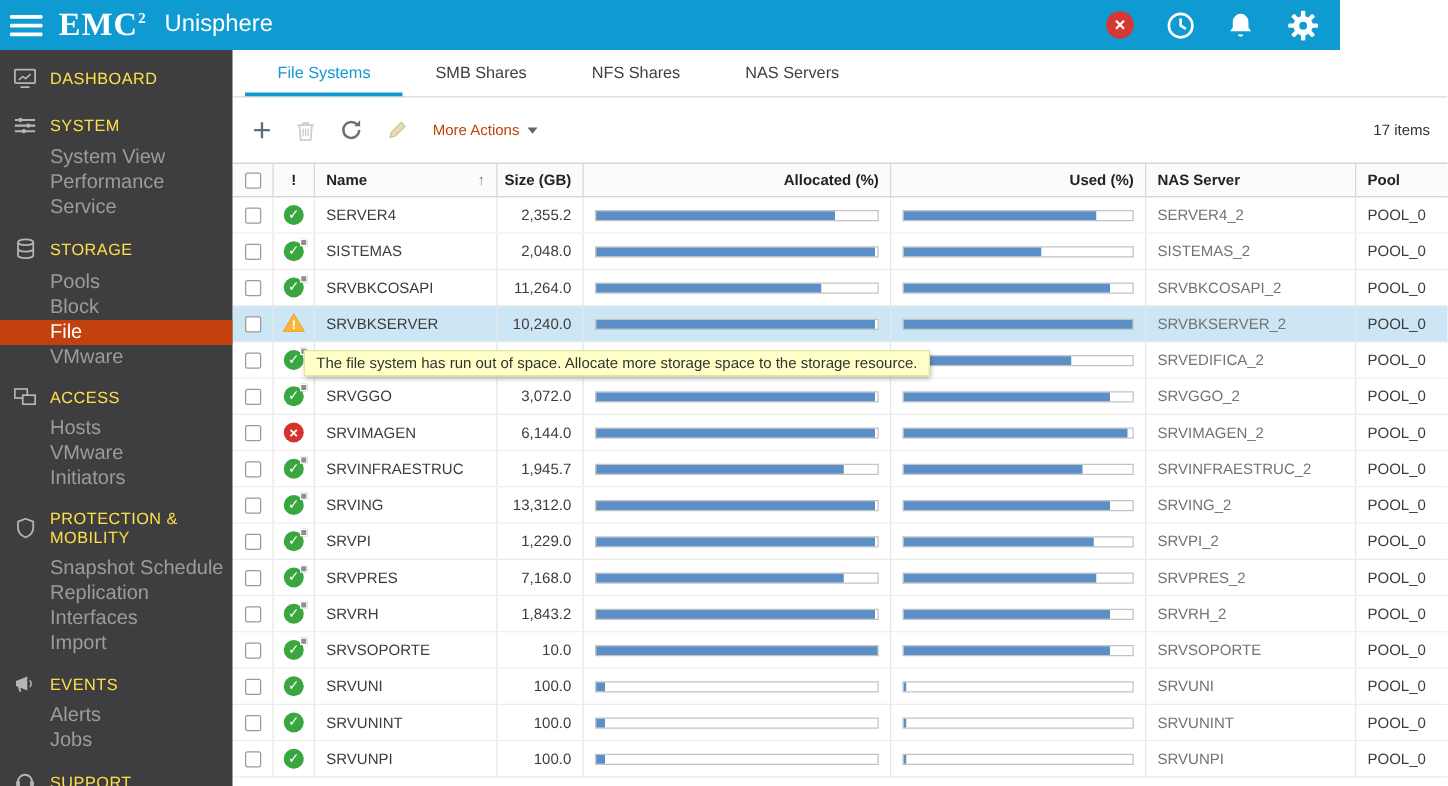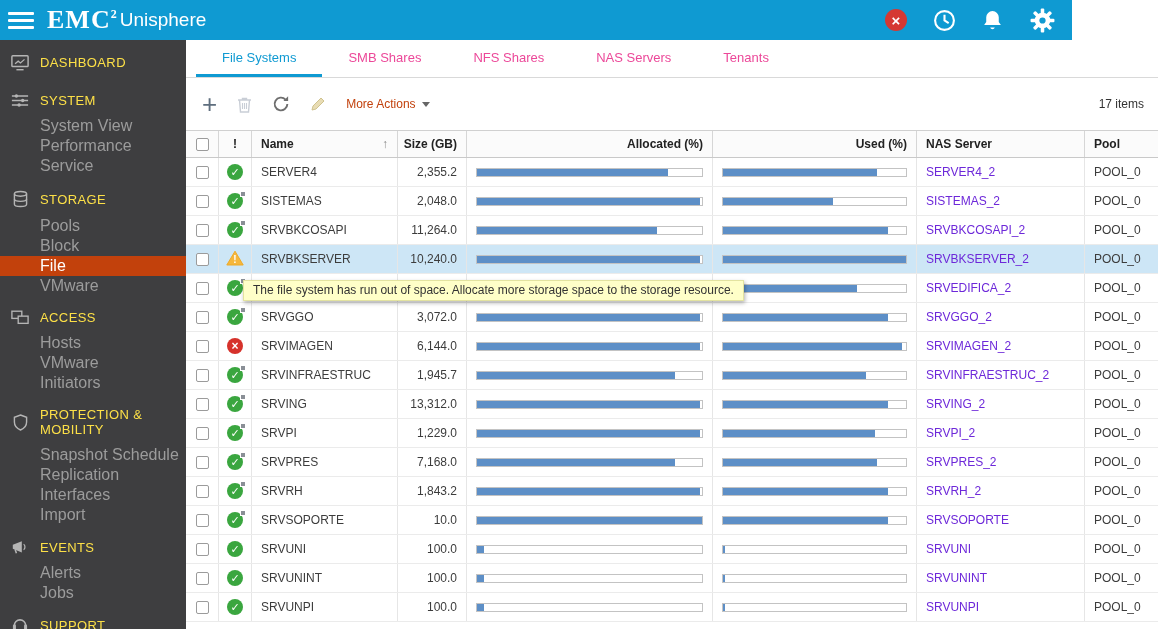--- a/index.html
+++ b/index.html
@@ -7,42 +7,42 @@
               font-family:"Liberation Sans", sans-serif; }
 
   
   .topbar { position:absolute; top:0; left:0; width:1072px; height:40px;
             background:#0f9ad2; display:flex; align-items:center; color:#fff; z-index:20; }
   .hamburger { width:26px; margin:0 13px 0 8px; cursor:pointer; }
   .hamburger span { display:block; height:3px; background:#fff; margin:4px 0; border-radius:1px; }
   .brand { font-family:"Liberation Serif", serif; font-weight:bold; font-size:26px;
            letter-spacing:1px; line-height:1; }
   .brand sup { font-size:12px; vertical-align:super; }
-  .product { font-size:19px; margin-left:2px; font-weight:400; }
+  .product { font-size:19px; margin-left:14px; font-weight:400; }
   .topbar-right { margin-left:auto; display:flex; align-items:center; gap:26px; padding-right:16px; }
   .tb-top-icon { cursor:pointer; display:flex; align-items:center; justify-content:center; }
   .err-badge { width:22px; height:22px; border-radius:50%; background:#d53832; color:#fff;
                font-weight:bold; font-size:15px; display:flex; align-items:center; justify-content:center; }
 
   
   .sidebar { position:absolute; top:40px; left:0; width:186px; height:589px;
              background:#3e3e40; overflow:hidden; z-index:10; }
   .sb-section { display:flex; align-items:center; gap:10px; padding:14px 10px 8px 10px;
                 color:#fde047; font-size:13px; cursor:pointer; }
   .sb-icon { width:20px; flex:none; display:flex; align-items:center; justify-content:center; color:#b5b5b5; }
   .sb-label { letter-spacing:.4px; line-height:15px; }
   .sb-item { line-height:20px; height:20px; padding-left:40px; font-size:16px; color:#9c9c9c; cursor:pointer; }
   .sb-item.active { background:#c2410c; color:#fff; }
 
   
   .main { position:absolute; top:40px; left:186px; width:972px; height:589px;
           overflow:hidden; background:#fff; }
 
   .tabs { height:38px; border-bottom:1px solid #d9d9d9; display:flex; padding-left:10px; }
-  .tab { padding:0 26px; line-height:36px; font-size:13px; color:#ec4899; cursor:pointer;
+  .tab { padding:0 26px; line-height:36px; font-size:13px; color:#404040; cursor:pointer;
          border-bottom:3px solid transparent; white-space:nowrap; }
   .tab.active { color:#0f9ad2; border-bottom-color:#0f9ad2; }
 
   .toolbar { height:52px; display:flex; align-items:center; gap:20px; padding:0 12px 0 16px; }
   .tb-icon { cursor:pointer; display:flex; align-items:center; }
   .tb-plus { font-size:26px; color:#5e6e7e; line-height:22px; font-weight:400; }
   .tb-trash { color:#c9ced6; cursor:default; }
   .tb-refresh { color:#6e6e6e; }
   .tb-edit { cursor:default; }
   .more-actions { font-size:12px; color:#c2410c; display:flex; align-items:center; gap:6px; cursor:pointer; }
@@ -75,21 +75,21 @@
   .st { width:16px; height:16px; border-radius:50%; color:#fff; font-size:11px; line-height:16px;
         display:flex; align-items:center; justify-content:center; position:relative; flex:none; }
   .st.ok { background:#3aa63f; }
   .st.err { background:#d6322b; font-weight:bold; font-size:12px; }
   .st .nb { position:absolute; top:-2px; right:-3px; width:6px; height:6px; background:#8a8f96;
             border:1px solid #fff; }
 
   .bar { height:9px; border:1px solid #c3c3c3; background:#fff; flex:1; }
   .bar-fill { height:100%; background:#5d8fc7; }
 
-  .link { color:#6d28d9; cursor:pointer; }
+  .link { color:#737373; cursor:pointer; }
 
   
   .tooltip { position:absolute; left:57px; top:240px; height:21px; line-height:19px;
              background:#ffffc8; border:1px solid #e3e3a0; box-shadow:1px 2px 4px rgba(0,0,0,.3);
              font-size:12px; color:#333; padding:0 9px; white-space:nowrap; z-index:6; }
 </style>
 </head>
 <body>
 
 <header class="topbar">
@@ -215,21 +215,20 @@
       <span class="sb-label">SUPPORT</span>
     </div>
   </nav>
 
 <main class="main">
   <div class="tabs" id="tabs">
       <div class="tab active">File Systems</div>
       <div class="tab">SMB Shares</div>
       <div class="tab">NFS Shares</div>
       <div class="tab">NAS Servers</div>
-      <div class="tab">Tenants</div>
     </div>
 
   <div class="toolbar">
     <div class="tb-icon tb-plus">+</div>
     <div class="tb-icon tb-trash">
       <svg width="15" height="17" viewBox="0 0 15 17">
           <path d="M1 4h13M5.5 4V2.5h4V4M2.5 4l1 12h8l1-12" fill="none" stroke="currentColor" stroke-width="1.4"></path>
           <path d="M5.5 7v6M7.5 7v6M9.5 7v6" stroke="currentColor" stroke-width="1.1"></path>
         </svg>
     </div>

